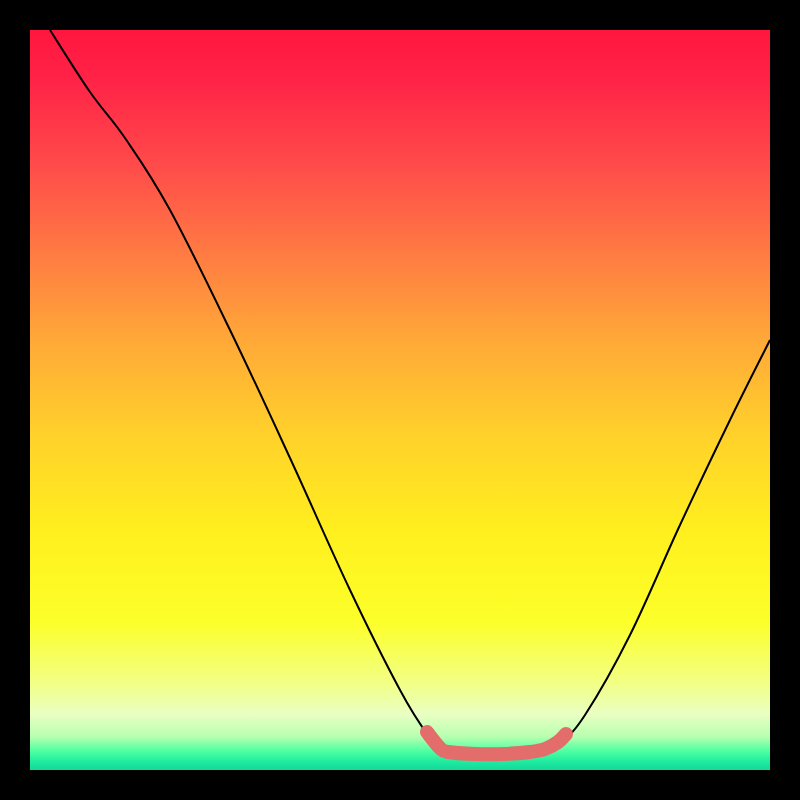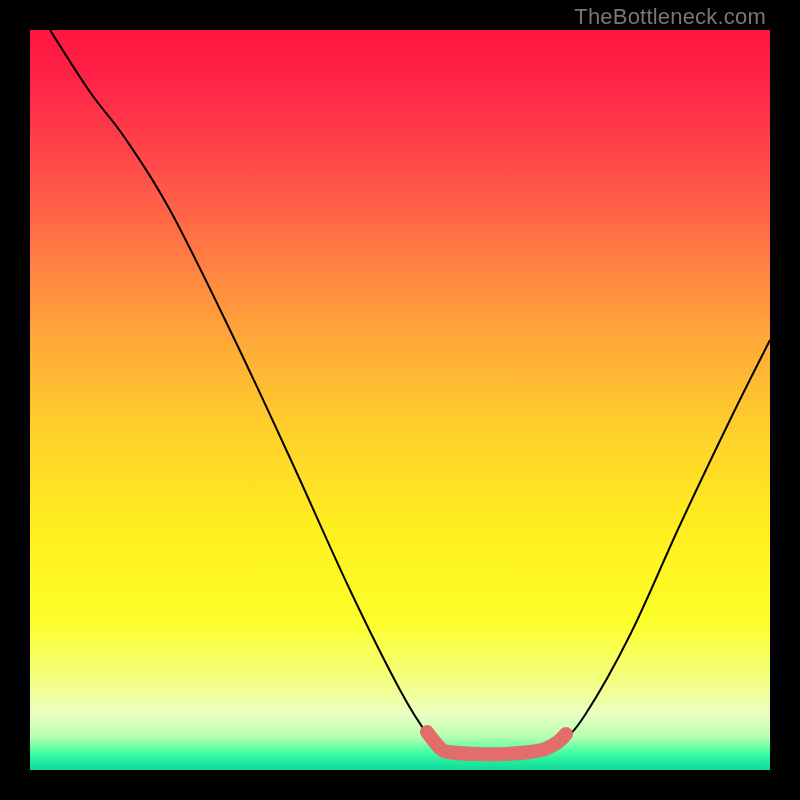--- a/index.html
+++ b/index.html
@@ -49,21 +49,20 @@
     left: 0;
     top: 0;
     width: 100%;
     height: 100%;
   }
 </style>
 </head>
 <body>
 
 <div class="frame">
-  <div class="watermark">TheBottleneck.com</div>
   <div class="plot-area">
     <svg class="gradient" viewBox="0 0 740 740" preserveAspectRatio="none">
       <defs>
         <linearGradient id="bg-grad" x1="0" y1="0" x2="0" y2="1">
             <stop offset="0%" stop-color="#ff163f"></stop>
             <stop offset="7.000000000000001%" stop-color="#ff2447"></stop>
             <stop offset="18%" stop-color="#ff4a4a"></stop>
             <stop offset="30%" stop-color="#ff7a43"></stop>
             <stop offset="42%" stop-color="#ffa938"></stop>
             <stop offset="55.00000000000001%" stop-color="#ffd22a"></stop>

